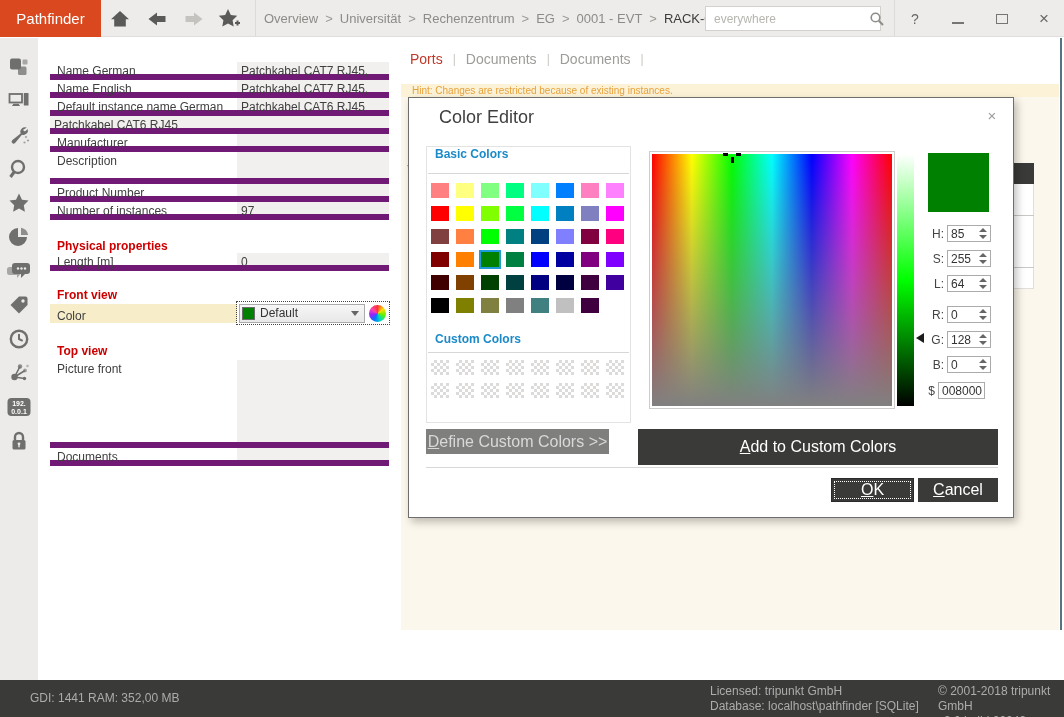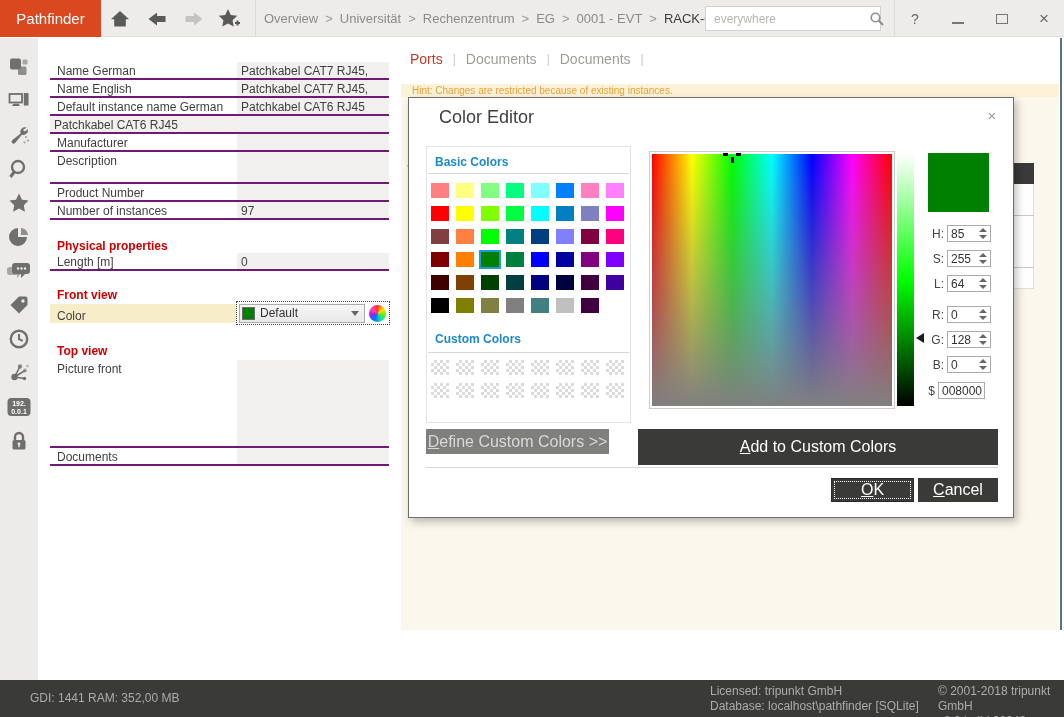--- a/index.html
+++ b/index.html
@@ -30,21 +30,21 @@
   .min-shape { width:12px; height:2px; background:#767572; margin-top:8px; }
 
   
   .sidebar { position:absolute; left:0; top:38px; width:38px; height:642px; background:#ECEBE9; }
   .side-ico { width:38px; height:34px; display:flex; align-items:center; justify-content:center; }
   .side-ico:first-child { margin-top:12px; }
 
   
   .form-area { position:absolute; left:38px; top:38px; width:362px; height:642px; background:#fff; }
   .form-grid { position:absolute; left:12px; top:24px; width:339px; }
-  .frow { display:flex; border-bottom:2px solid #701a75; }
+  .frow { display:flex; border-bottom:6px solid #701a75; }
   .frow .lbl { width:187px; padding:2px 2px 0 7px; font-size:12px; color:#3F3F3F; }
   .frow .val { flex:1; background:#F1F0EE; padding:2px 0 0 4px; font-size:12px; color:#3F3F3F; }
   .h18 { height:18px; } .h32 { height:32px; } .h88 { height:88px; }
   .sec-hdr { font-size:12px; font-weight:bold; color:#CC0000; padding:3px 0 1px 7px; height:17px; }
   .mt12 { margin-top:16px; } .mt14 { margin-top:14px; } .mt13 { margin-top:17px; }
   .color-row .lbl { background:#F8EDC9; padding-top:5px; }
   .color-row { height:22px; align-items:center; border-bottom:none; }
   .color-ctl { flex:1; height:22px; display:flex; align-items:center; gap:4px;
                outline:1px dotted #444; padding:0 2px; }
   .dropdown { width:126px; height:19px; background:linear-gradient(#F7F7F7,#E8E8E8);
@@ -387,21 +387,21 @@
       </div>
     </div>
   </div>
   <div class="edge-teal"></div>
 
   <div class="dialog">
     <div class="dlg-title">Color Editor</div>
     <div class="dlg-close">×</div>
 
     <div class="groupbox">
-      <div class="gb-label" style="top:8px">Basic Colors</div>
+      <div class="gb-label" style="top:0">Basic Colors</div>
       <div class="gb-line" style="top:26px"></div>
       <div class="swgrid" style="top:36px">
           <div class="swatch" style="background: rgb(255, 128, 128);"></div>
           <div class="swatch" style="background: rgb(255, 255, 128);"></div>
           <div class="swatch" style="background: rgb(128, 255, 128);"></div>
           <div class="swatch" style="background: rgb(0, 255, 128);"></div>
           <div class="swatch" style="background: rgb(128, 255, 255);"></div>
           <div class="swatch" style="background: rgb(0, 128, 255);"></div>
           <div class="swatch" style="background: rgb(255, 128, 192);"></div>
           <div class="swatch" style="background: rgb(255, 128, 255);"></div>

